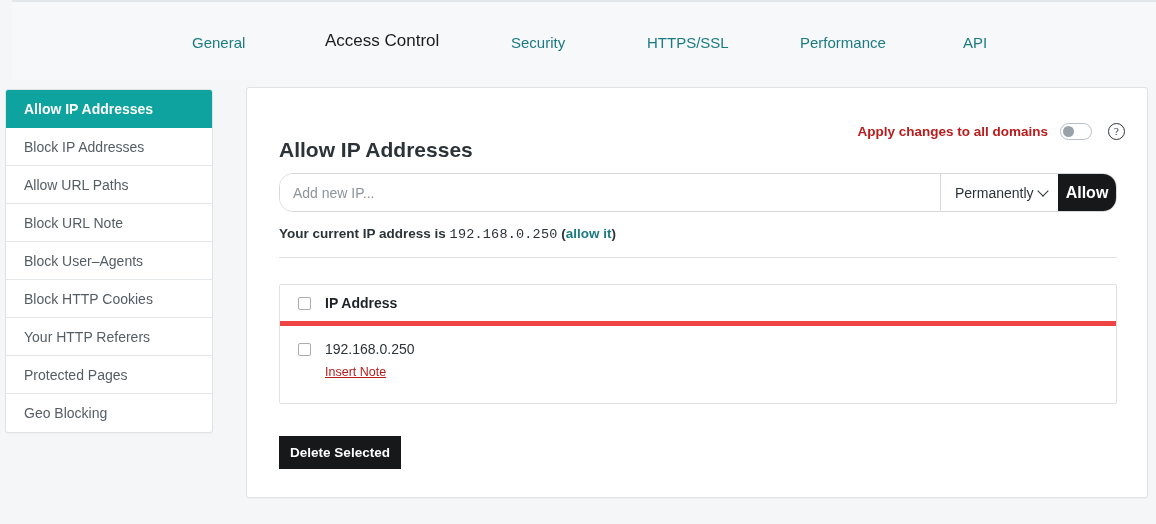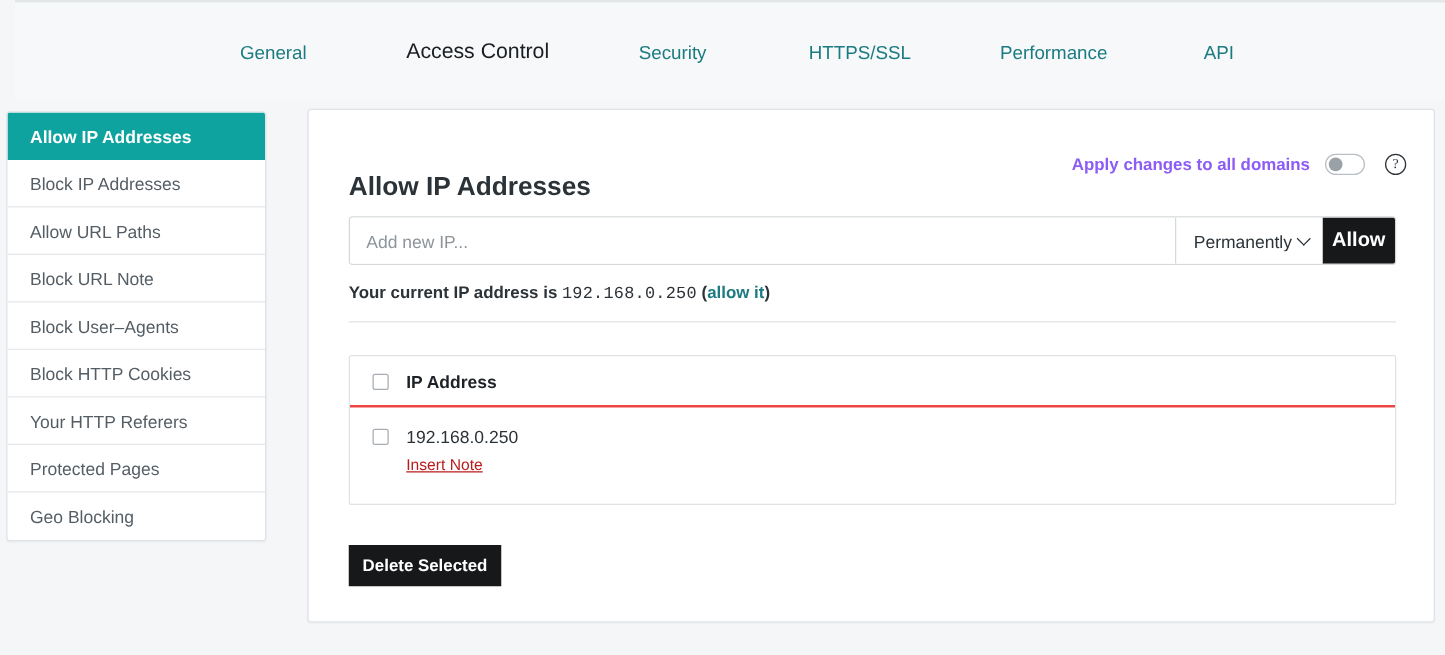--- a/index.html
+++ b/index.html
@@ -109,21 +109,21 @@
   }
   .head-right {
     position: absolute;
     right: 0; top: 2px;
     display: flex;
     align-items: center;
   }
   .apply-label {
     font-size: 13.5px;
     font-weight: bold;
-    color: #8b5cf6;
+    color: #b91c1c;
     white-space: nowrap;
     margin-right: 12px;
   }
   .toggle {
     width: 32px;
     height: 17px;
     border-radius: 9px;
     background: #ffffff;
     border: 1px solid #b9bfc4;
     position: relative;
@@ -152,21 +152,21 @@
   }
 
   
   .add-row {
     position: absolute;
     left: 32px; top: 85px;
     width: 838px;
     height: 39px;
     display: flex;
     border: 1px solid #d5d9dc;
-    border-radius: 3px;
+    border-radius: 14px;
     overflow: hidden;
     background: #fff;
   }
   .ip-input {
     flex: 1 1 auto;
     border: none;
     outline: none;
     padding: 0 13px;
     font-family: "Liberation Sans", sans-serif;
     font-size: 14px;
@@ -261,21 +261,21 @@
     width: 838px;
     border: 1px solid #dfe3e6;
     border-radius: 2px;
     background: #fff;
   }
   .tbl-head {
     height: 41px;
     display: flex;
     align-items: center;
     padding: 0 18px;
-    border-bottom: 2px solid #ef4444;
+    border-bottom: 5px solid #ef4444;
   }
   .tbl-head .hlabel {
     font-size: 14px;
     font-weight: bold;
     color: #1e2226;
     margin-left: 14px;
   }
   .tbl-row {
     min-height: 77px;
     display: flex;

